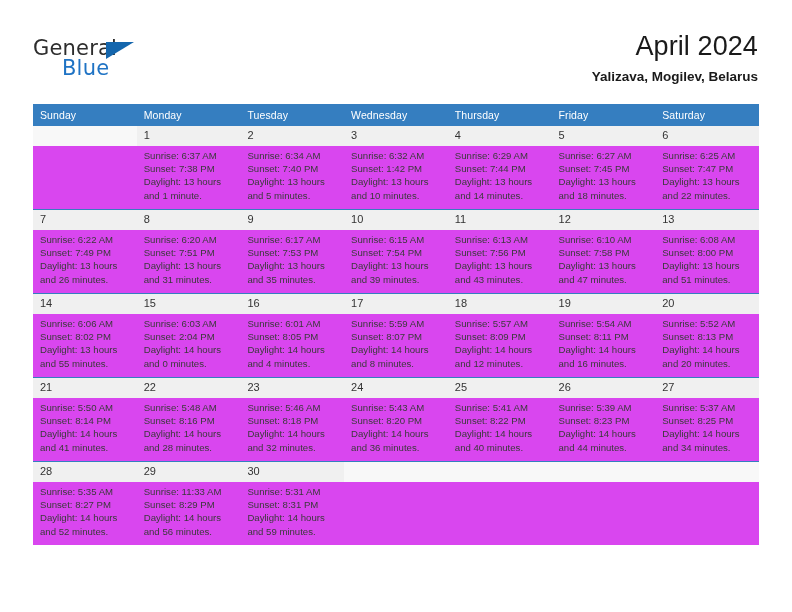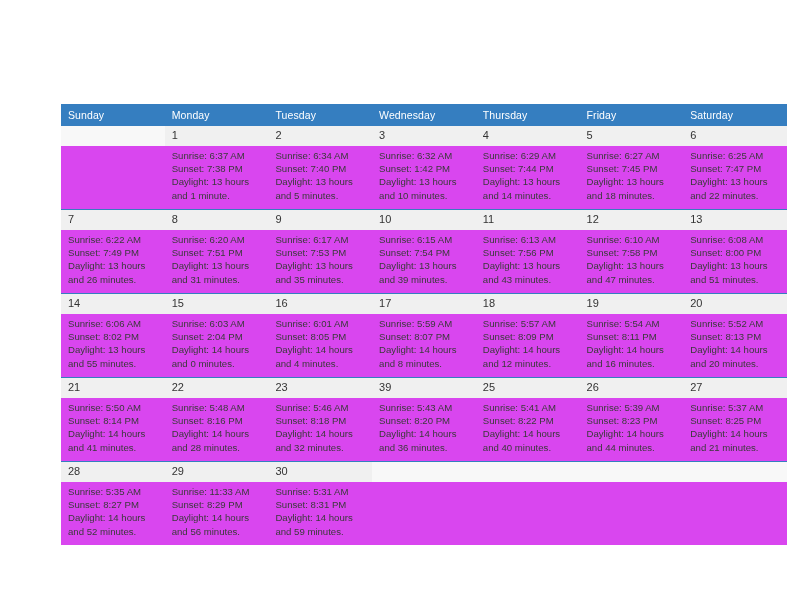--- a/index.html
+++ b/index.html
@@ -88,21 +88,20 @@
   }
 
   
   .calendar {
     position: absolute;
     left: 33px;
     top: 104px;
     width: 726px;
     border-collapse: collapse;
     table-layout: fixed;
-    margin-left: 28px;
   }
   .calendar th {
     background: #357ec0;
     color: #ffffff;
     font-size: 10.5px;
     font-weight: normal;
     text-align: left;
     padding: 5px 0 5px 7px;
     height: 12px;
     letter-spacing: 0.1px;
@@ -132,20 +131,34 @@
     line-height: 13.2px;
     color: #3a3a3a;
   }
   .detail-row td .line { white-space: nowrap; }
 </style>
 </head>
 <body>
 
 <div class="page">
 
+  <div class="header">
+
+    <div class="logo">
+      <span class="logo-general">General</span>
+      <span class="logo-triangle"></span>
+      <span class="logo-blue">Blue</span>
+    </div>
+
+    <div class="title-block">
+      <div class="cal-title">April 2024</div>
+      <div class="cal-subtitle">Yalizava, Mogilev, Belarus</div>
+    </div>
+
+  </div>
 
   <table class="calendar">
     <thead>
       <tr>
         <th>Sunday</th>
         <th>Monday</th>
         <th>Tuesday</th>
         <th>Wednesday</th>
         <th>Thursday</th>
         <th>Friday</th>
@@ -304,21 +317,21 @@
             <div class="line">Sunrise: 5:52 AM</div>
             <div class="line">Sunset: 8:13 PM</div>
             <div class="line">Daylight: 14 hours</div>
             <div class="line">and 20 minutes.</div>
           </td>
         </tr>
         <tr class="daynum-row week-sep">
           <td>21</td>
           <td>22</td>
           <td>23</td>
-          <td>39</td>
+          <td>24</td>
           <td>25</td>
           <td>26</td>
           <td>27</td>
         </tr>
         <tr class="detail-row">
           <td>
             <div class="line">Sunrise: 5:50 AM</div>
             <div class="line">Sunset: 8:14 PM</div>
             <div class="line">Daylight: 14 hours</div>
             <div class="line">and 41 minutes.</div>
@@ -350,21 +363,21 @@
           <td>
             <div class="line">Sunrise: 5:39 AM</div>
             <div class="line">Sunset: 8:23 PM</div>
             <div class="line">Daylight: 14 hours</div>
             <div class="line">and 44 minutes.</div>
           </td>
           <td>
             <div class="line">Sunrise: 5:37 AM</div>
             <div class="line">Sunset: 8:25 PM</div>
             <div class="line">Daylight: 14 hours</div>
-            <div class="line">and 21 minutes.</div>
+            <div class="line">and 34 minutes.</div>
           </td>
         </tr>
         <tr class="daynum-row week-sep">
           <td>28</td>
           <td>29</td>
           <td>30</td>
           <td class="empty"></td>
           <td class="empty"></td>
           <td class="empty"></td>
           <td class="empty"></td>

